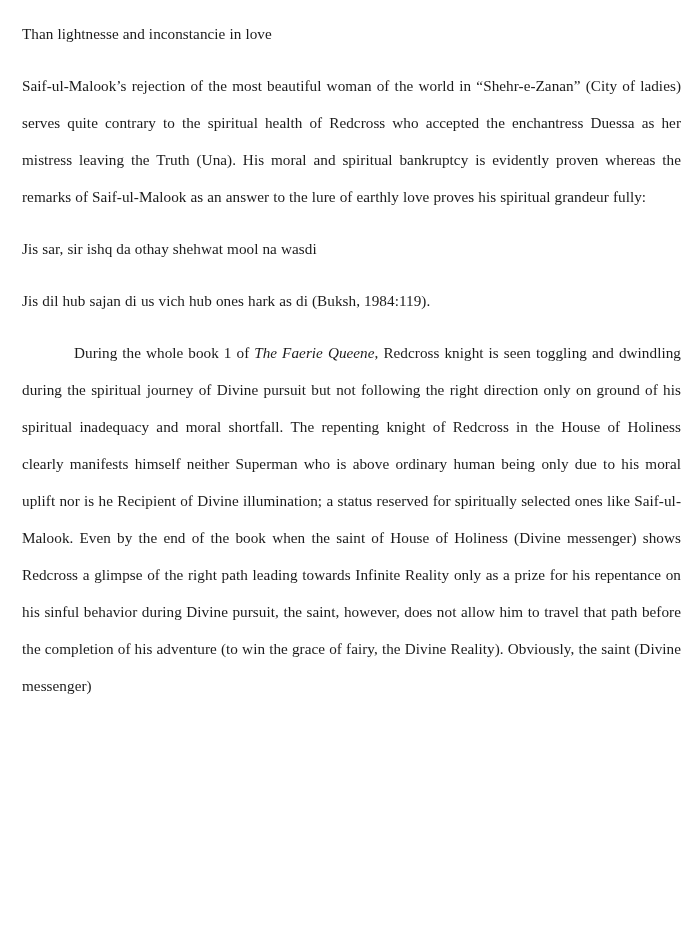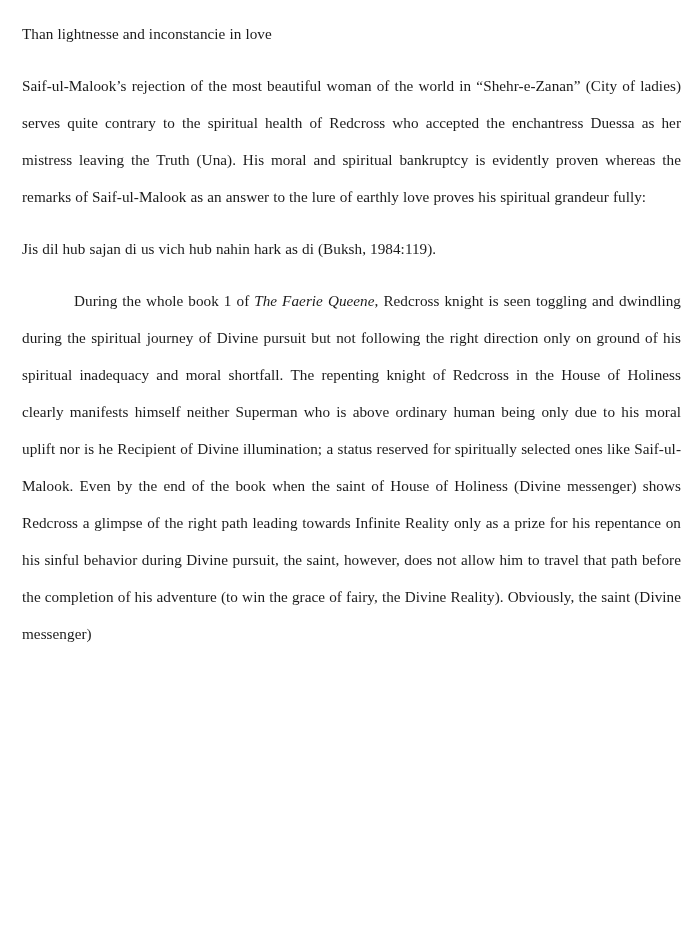--- a/index.html
+++ b/index.html
@@ -62,20 +62,21 @@
 <body>
 
 <div class="page">
   <div class="text-column">
 
     <p class="para plain first-block">Than lightnesse and inconstancie in love</p>
 
 
     <p class="para justify block-gap-top">Saif-ul-Malook’s rejection of the most beautiful woman of the world in “Shehr-e-Zanan” (City of ladies) serves quite contrary to the spiritual health of Redcross who accepted the enchantress Duessa as her mistress leaving the Truth (Una). His moral and spiritual bankruptcy is evidently proven whereas the remarks of Saif-ul-Malook as an answer to the lure of earthly love proves his spiritual grandeur fully:</p>
 
+    <p class="para plain block-gap-top">Jis sar, sir ishq da othay shehwat mool na wasdi</p>
 
-    <p class="para plain block-gap-top">Jis dil hub sajan di us vich hub nahin hark as di (Buksh, 1984:119).</p>
+    <p class="para plain block-gap-top">Jis dil hub sajan di us vich hub ones hark as di (Buksh, 1984:119).</p>
 
 
     <p class="para justify indent-first block-gap-top"><span>During the whole book 1 of </span><em class="title">The Faerie Queene</em><span>, Redcross knight is seen toggling and dwindling during the spiritual journey of Divine pursuit but not following the right direction only on ground of his spiritual inadequacy and moral shortfall. The repenting knight of Redcross in the House of Holiness clearly manifests himself neither Superman who is above ordinary human being only due to his moral uplift nor is he Recipient of Divine illumination; a status reserved for spiritually selected ones like Saif-ul-Malook. Even by the end of the book when the saint of House of Holiness (Divine messenger) shows Redcross a glimpse of the right path leading towards Infinite Reality only as a prize for his repentance on his sinful behavior during Divine pursuit, the saint, however, does not allow him to travel that path before the completion of his adventure (to win the grace of fairy, the Divine Reality). Obviously, the saint (Divine messenger)</span></p>
 
   </div>
 </div>
 
 </body></html>

